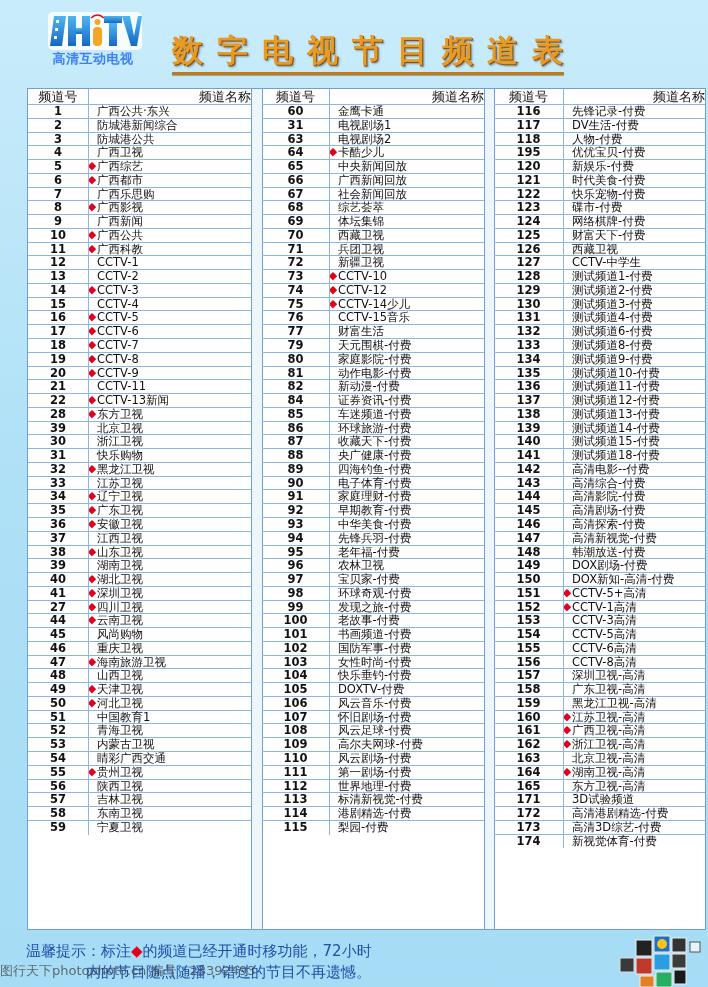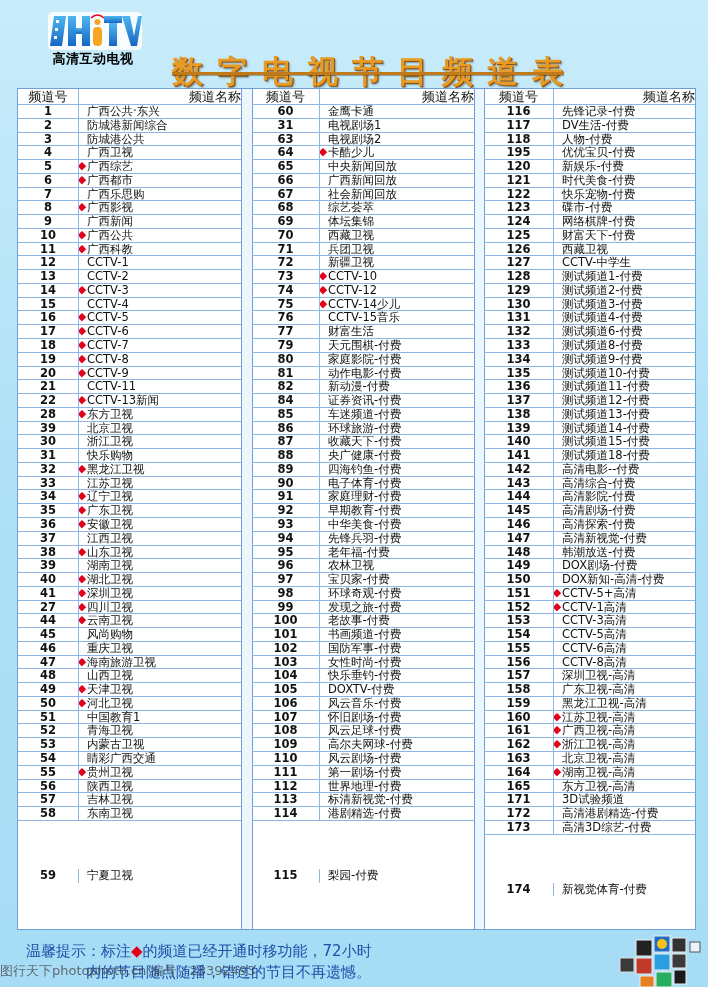--- a/index.html
+++ b/index.html
@@ -3,39 +3,38 @@
 <meta charset="utf-8">
 <style>
   html, body { margin:0; padding:0; }
   body {
     width:708px; height:987px; overflow:hidden; position:relative;
     background: linear-gradient(180deg, #c9ecfb 0%, #aee0f6 50%, #a6dcf5 100%);
     font-family: "DejaVu Sans", sans-serif;
   }
   .logo { position:absolute; left:40px; top:12px; width:106px; height:60px; }
   .logo-mark { position:absolute; left:6px; top:0; width:96px; height:38px; }
-  .logo-sub { position:absolute; left:0; top:38px; width:106px; text-align:center; font-size:13px; color:#000000; font-weight:bold; letter-spacing:0.5px; }
+  .logo-sub { position:absolute; left:0; top:38px; width:106px; text-align:center; font-size:13px; color:#3b82f6; font-weight:bold; letter-spacing:0.5px; }
   .title {
     position:absolute; left:172px; top:30px; font-size:31px; font-weight:bold;
     font-family:"DejaVu Serif", serif; color:#e79a24; letter-spacing:14px;
     text-shadow: 1px 1px 0 #8a5010, 2px 2px 2px rgba(0,0,0,0.35);
-    margin-top: 21px;
   }
   .title-underline { position:absolute; left:172px; top:72px; width:392px; height:3px; background:#c07a1a; box-shadow:0 1px 1px rgba(0,0,0,0.3); }
 
-  .table-wrap { position:absolute; left:17px; top:88px; width:677px; height:840px; background:#fff; border:1px solid #6f9fd6; }
+  .table-wrap { position:absolute; left:27px; top:88px; width:677px; height:840px; background:#fff; border:1px solid #6f9fd6; }
   .group { position:absolute; top:0; height:840px; }
   .g1 { left:0; width:223px; }
   .g2 { left:234px; width:222px; }
   .g3 { left:466px; width:211px; }
   .gap { position:absolute; top:0; height:840px; background:#eef6fd; border-left:1px solid #6f9fd6; border-right:1px solid #6f9fd6; }
   .gap1 { left:223px; width:10px; }
   .gap2 { left:456px; width:9px; }
   .row { display:flex; height:13.77px; border-bottom:1px solid #8db5e6; box-sizing:border-box; }
-  .row:last-child { border-bottom:none;margin-top:48px; }
+  .row:last-child { border-bottom:none; }
   .hdr { height:16px; }
   .cnum { box-sizing:border-box; border-right:1px solid #8db5e6; text-align:center; font-size:11.5px; line-height:12.8px; color:#111; font-weight:bold; }
   .hdr .cnum, .hdr .cname { font-size:13px; line-height:15px; font-weight:normal; color:#111; }
   .g1 .cnum { width:61px; } .g2 .cnum { width:68px; } .g3 .cnum { width:70px; }
   .cname { flex:1; font-size:11.5px; line-height:12.8px; color:#111; white-space:nowrap; overflow:hidden; padding-left:8px; position:relative; }
   .hdr .cname { text-align:right; padding-left:0; }
   .marker { position:absolute; left:-2px; top:0; color:#e4001b; font-size:11px; line-height:12.8px; width:10px; text-align:center; }
 
   .tip { position:absolute; left:26px; top:941px; font-size:15px; font-weight:normal; color:#1f4fa8; line-height:21px; }
   .tip .red { color:#e4001b; }

